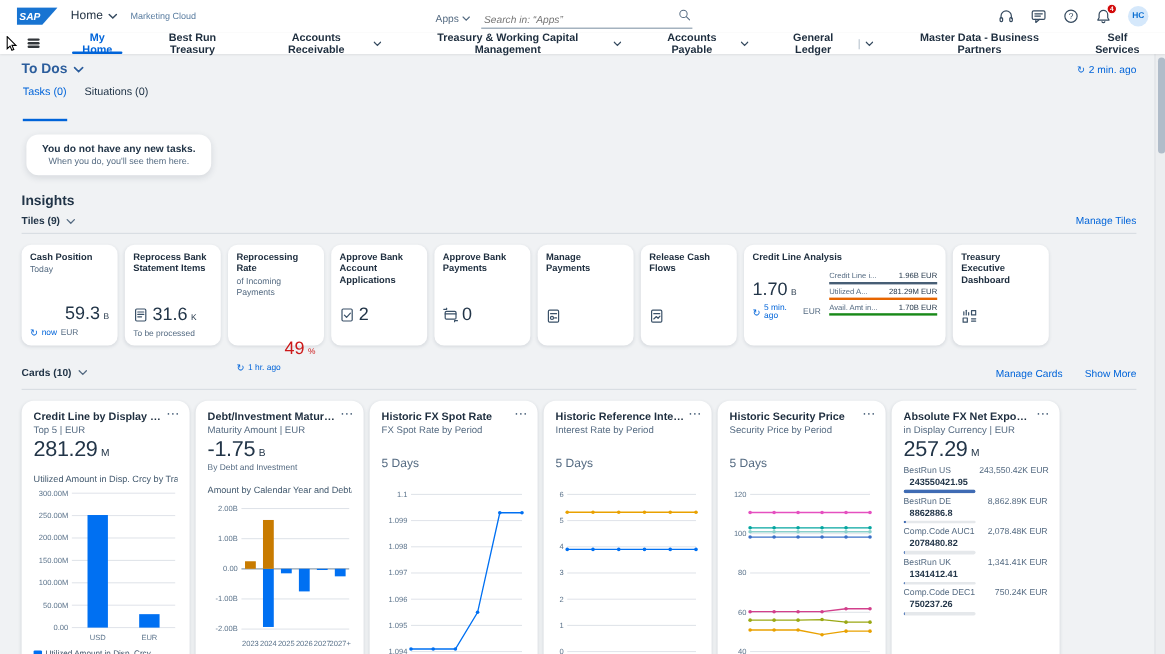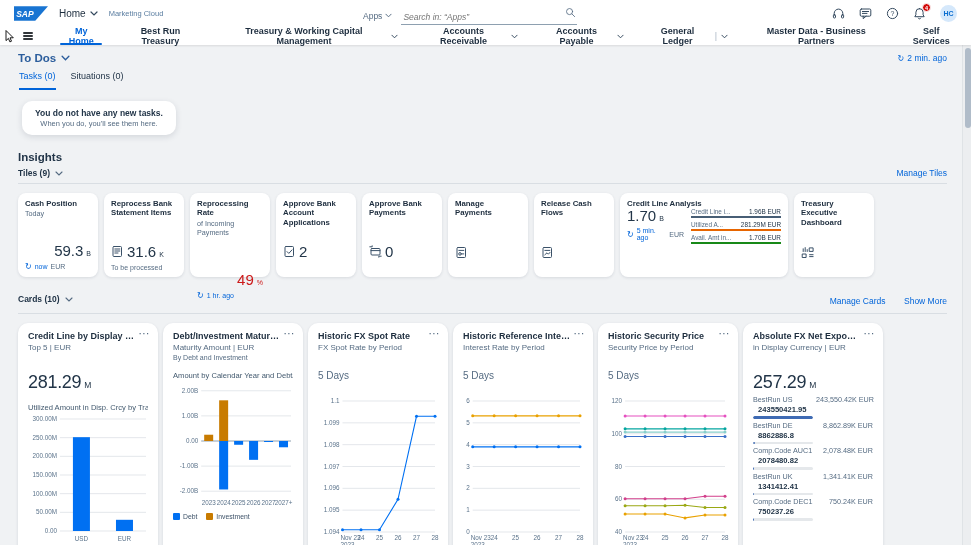--- a/index.html
+++ b/index.html
@@ -34,21 +34,21 @@
   .chv{flex:none}
   
   main{padding:7px 24px 0 18px}
   .sec-row{display:flex;justify-content:space-between;align-items:center}
   .sec-title{font-size:11.5px;font-weight:700;display:flex;align-items:center;gap:5px}
   .sec-title.blue{color:#2b5d9c}
   .sec-title.dark{color:#223548}
   .refresh-info{color:#0064d9;font-size:8.5px;display:flex;gap:3px;align-items:center;cursor:pointer}
   .ric{font-size:8px;color:#0064d9}
   .todo-tabs{display:flex;gap:15px;margin-top:7px;padding-left:1px}
-  .todotab{font-size:9px;color:#223548;padding-bottom:7px;cursor:pointer}
+  .todotab{font-size:9px;color:#223548;padding-bottom:18px;cursor:pointer}
   .todotab.active{color:#0064d9;border-bottom:2px solid #0064d9}
   .empty-card{width:154px;margin:11px 0 0 4px;background:#fff;border-radius:10px;padding:7px 8px;text-align:center;box-shadow:0 2px 6px rgba(34,53,72,.14)}
   .ec-title{font-size:8.5px;font-weight:700;color:#223548}
   .ec-sub{font-size:7.5px;color:#556b82;margin-top:1px}
   .insights{margin-top:16px}
   .group-row{margin-top:5px}
   .group-label{font-size:8.5px;font-weight:600;color:#223548;display:flex;gap:5px;align-items:center;cursor:pointer}
   .link{font-size:8.5px;color:#0064d9;text-decoration:none;cursor:pointer}
   .links a{margin-left:14px}
   .divider{height:1px;background:#d9dee3;margin:5px 0 9px}
@@ -60,35 +60,35 @@
   .tile-sub{font-size:7.2px;color:#556b82;margin-top:1px}
   .tile-body{flex:1;display:flex;flex-direction:column;justify-content:flex-end}
   .tile-vrow{display:flex;align-items:center;gap:3px}
   .tile-vrow.right{justify-content:flex-end}
   .tile-value{font-size:15px;color:#223548;line-height:1}
   .tile-unit{font-size:7px;color:#223548;align-self:flex-end;margin-bottom:1px}
   .tile-foot{font-size:7px;margin-top:4px;display:flex;gap:3px;align-items:center;min-height:8px}
   .tile-foot .blue{color:#0064d9}
   .tile-foot .gray{color:#556b82}
   .ticon{stroke:#3a5168;fill:none;stroke-width:1;stroke-linecap:round;stroke-linejoin:round}
-  .tile-cols{display:flex;flex:1;gap:7px;align-items:flex-start}
+  .tile-cols{display:flex;flex:1;gap:7px;align-items:center}
   .tcl{flex:1;display:flex;flex-direction:column;justify-content:flex-end}
   .tcr{width:90px;margin-bottom:9px}
   .bd-row{display:flex;justify-content:space-between;font-size:6.4px;border-bottom:2px solid;padding-bottom:1px;margin-bottom:3px;gap:2px}
   .bd-label{color:#556b82;white-space:nowrap;overflow:hidden}
   .bd-val{color:#223548;white-space:nowrap}
   
   .cardsec{margin-top:13px}
   .cards{display:flex;gap:5px}
   .card{width:140px;height:238px;background:#fff;border-radius:10px;box-shadow:0 1px 3px rgba(34,53,72,.14);padding:8px 10px;position:relative;flex:none;overflow:hidden}
   .card-title{font-size:9px;font-weight:700;white-space:nowrap;overflow:hidden;text-overflow:ellipsis;padding-right:12px;color:#1d2d3e}
   .card-menu{position:absolute;top:4px;right:8px;color:#556b82;font-size:11px;letter-spacing:.5px;cursor:pointer}
   .card-sub{font-size:8px;color:#556b82;margin-top:2px}
   .card-sub2{font-size:10px;color:#556b82;margin-top:18px}
-  .kpi{margin-top:20px;display:flex;align-items:baseline}
+  .kpi{margin-top:1px;display:flex;align-items:baseline}
   .kpi-v{font-size:18px;color:#223548;letter-spacing:-.3px}
   .kpi-u{font-size:8.5px;margin-left:3px;color:#223548}
   .card-note{font-size:7px;color:#556b82;margin-top:2px}
   .card-sec{font-size:7.6px;color:#42596e;margin-top:10px;white-space:nowrap;overflow:hidden}
   .chart{margin-top:3px}
   .chart.tall{margin-top:15px}
   .tick{font-size:6.3px;fill:#5b738b;font-family:"Liberation Sans","DejaVu Sans",sans-serif}
   .legend{display:flex;gap:9px;margin-top:2px;flex-wrap:wrap}
   .legend.stack{flex-direction:column;gap:2.5px}
   .lg-item{display:flex;align-items:center;gap:3px;font-size:6.8px;color:#3d5268}
@@ -178,27 +178,27 @@
       </button>
   </div>
   <div class="navtabs" id="navtabs">
       <button class="navtab active">
         <span>My Home</span>
       </button>
       <button class="navtab">
         <span>Best Run Treasury</span>
       </button>
       <button class="navtab">
-        <span>Treasury &amp; Working Capital Management</span>
+        <span>Accounts Receivable</span>
         <svg width="7" height="5" viewBox="0 0 8 5" class="chv">
           <path d="M1 1l3 3 3-3" fill="none" stroke="#354a5f" stroke-width="1.1" stroke-linecap="round"></path>
         </svg>
       </button>
       <button class="navtab">
-        <span>Accounts Receivable</span>
+        <span>Treasury &amp; Working Capital Management</span>
         <svg width="7" height="5" viewBox="0 0 8 5" class="chv">
           <path d="M1 1l3 3 3-3" fill="none" stroke="#354a5f" stroke-width="1.1" stroke-linecap="round"></path>
         </svg>
       </button>
       <button class="navtab">
         <span>Accounts Payable</span>
         <svg width="7" height="5" viewBox="0 0 8 5" class="chv">
           <path d="M1 1l3 3 3-3" fill="none" stroke="#354a5f" stroke-width="1.1" stroke-linecap="round"></path>
         </svg>
       </button>
@@ -477,20 +477,24 @@
               <span>Utilized Amount in Disp. Crcy</span>
             </span>
           </div>
         </div>
         <div class="card">
           <div class="card-head">
             <div class="card-title">Debt/Investment Maturity Profile</div>
           </div>
           <div class="card-menu">⋯</div>
           <div class="card-sub">Maturity Amount | EUR</div>
+          <div class="kpi">
+            <span class="kpi-v">-1.75</span>
+            <span class="kpi-u">B</span>
+          </div>
           <div class="card-note">By Debt and Investment</div>
           <div class="card-sec">Amount by Calendar Year and Debt/...</div>
           <div class="chart"><svg width="121" height="124">
               <line x1="28.200000000000003" x2="118" y1="7.767441860465099" y2="7.767441860465099" stroke="#d8dde3" stroke-width="0.7"></line>
               <text x="25.200000000000003" y="9.767441860465098" text-anchor="end" class="tick">2.00B</text>
               <line x1="28.200000000000003" x2="118" y1="32.88372093023256" y2="32.88372093023256" stroke="#d8dde3" stroke-width="0.7"></line>
               <text x="25.200000000000003" y="34.88372093023256" text-anchor="end" class="tick">1.00B</text>
               <line x1="28.200000000000003" x2="118" y1="58" y2="58" stroke="#8ea0b0" stroke-width="1"></line>
               <text x="25.200000000000003" y="60" text-anchor="end" class="tick">0.00</text>
               <line x1="28.200000000000003" x2="118" y1="83.11627906976744" y2="83.11627906976744" stroke="#d8dde3" stroke-width="0.7"></line>

